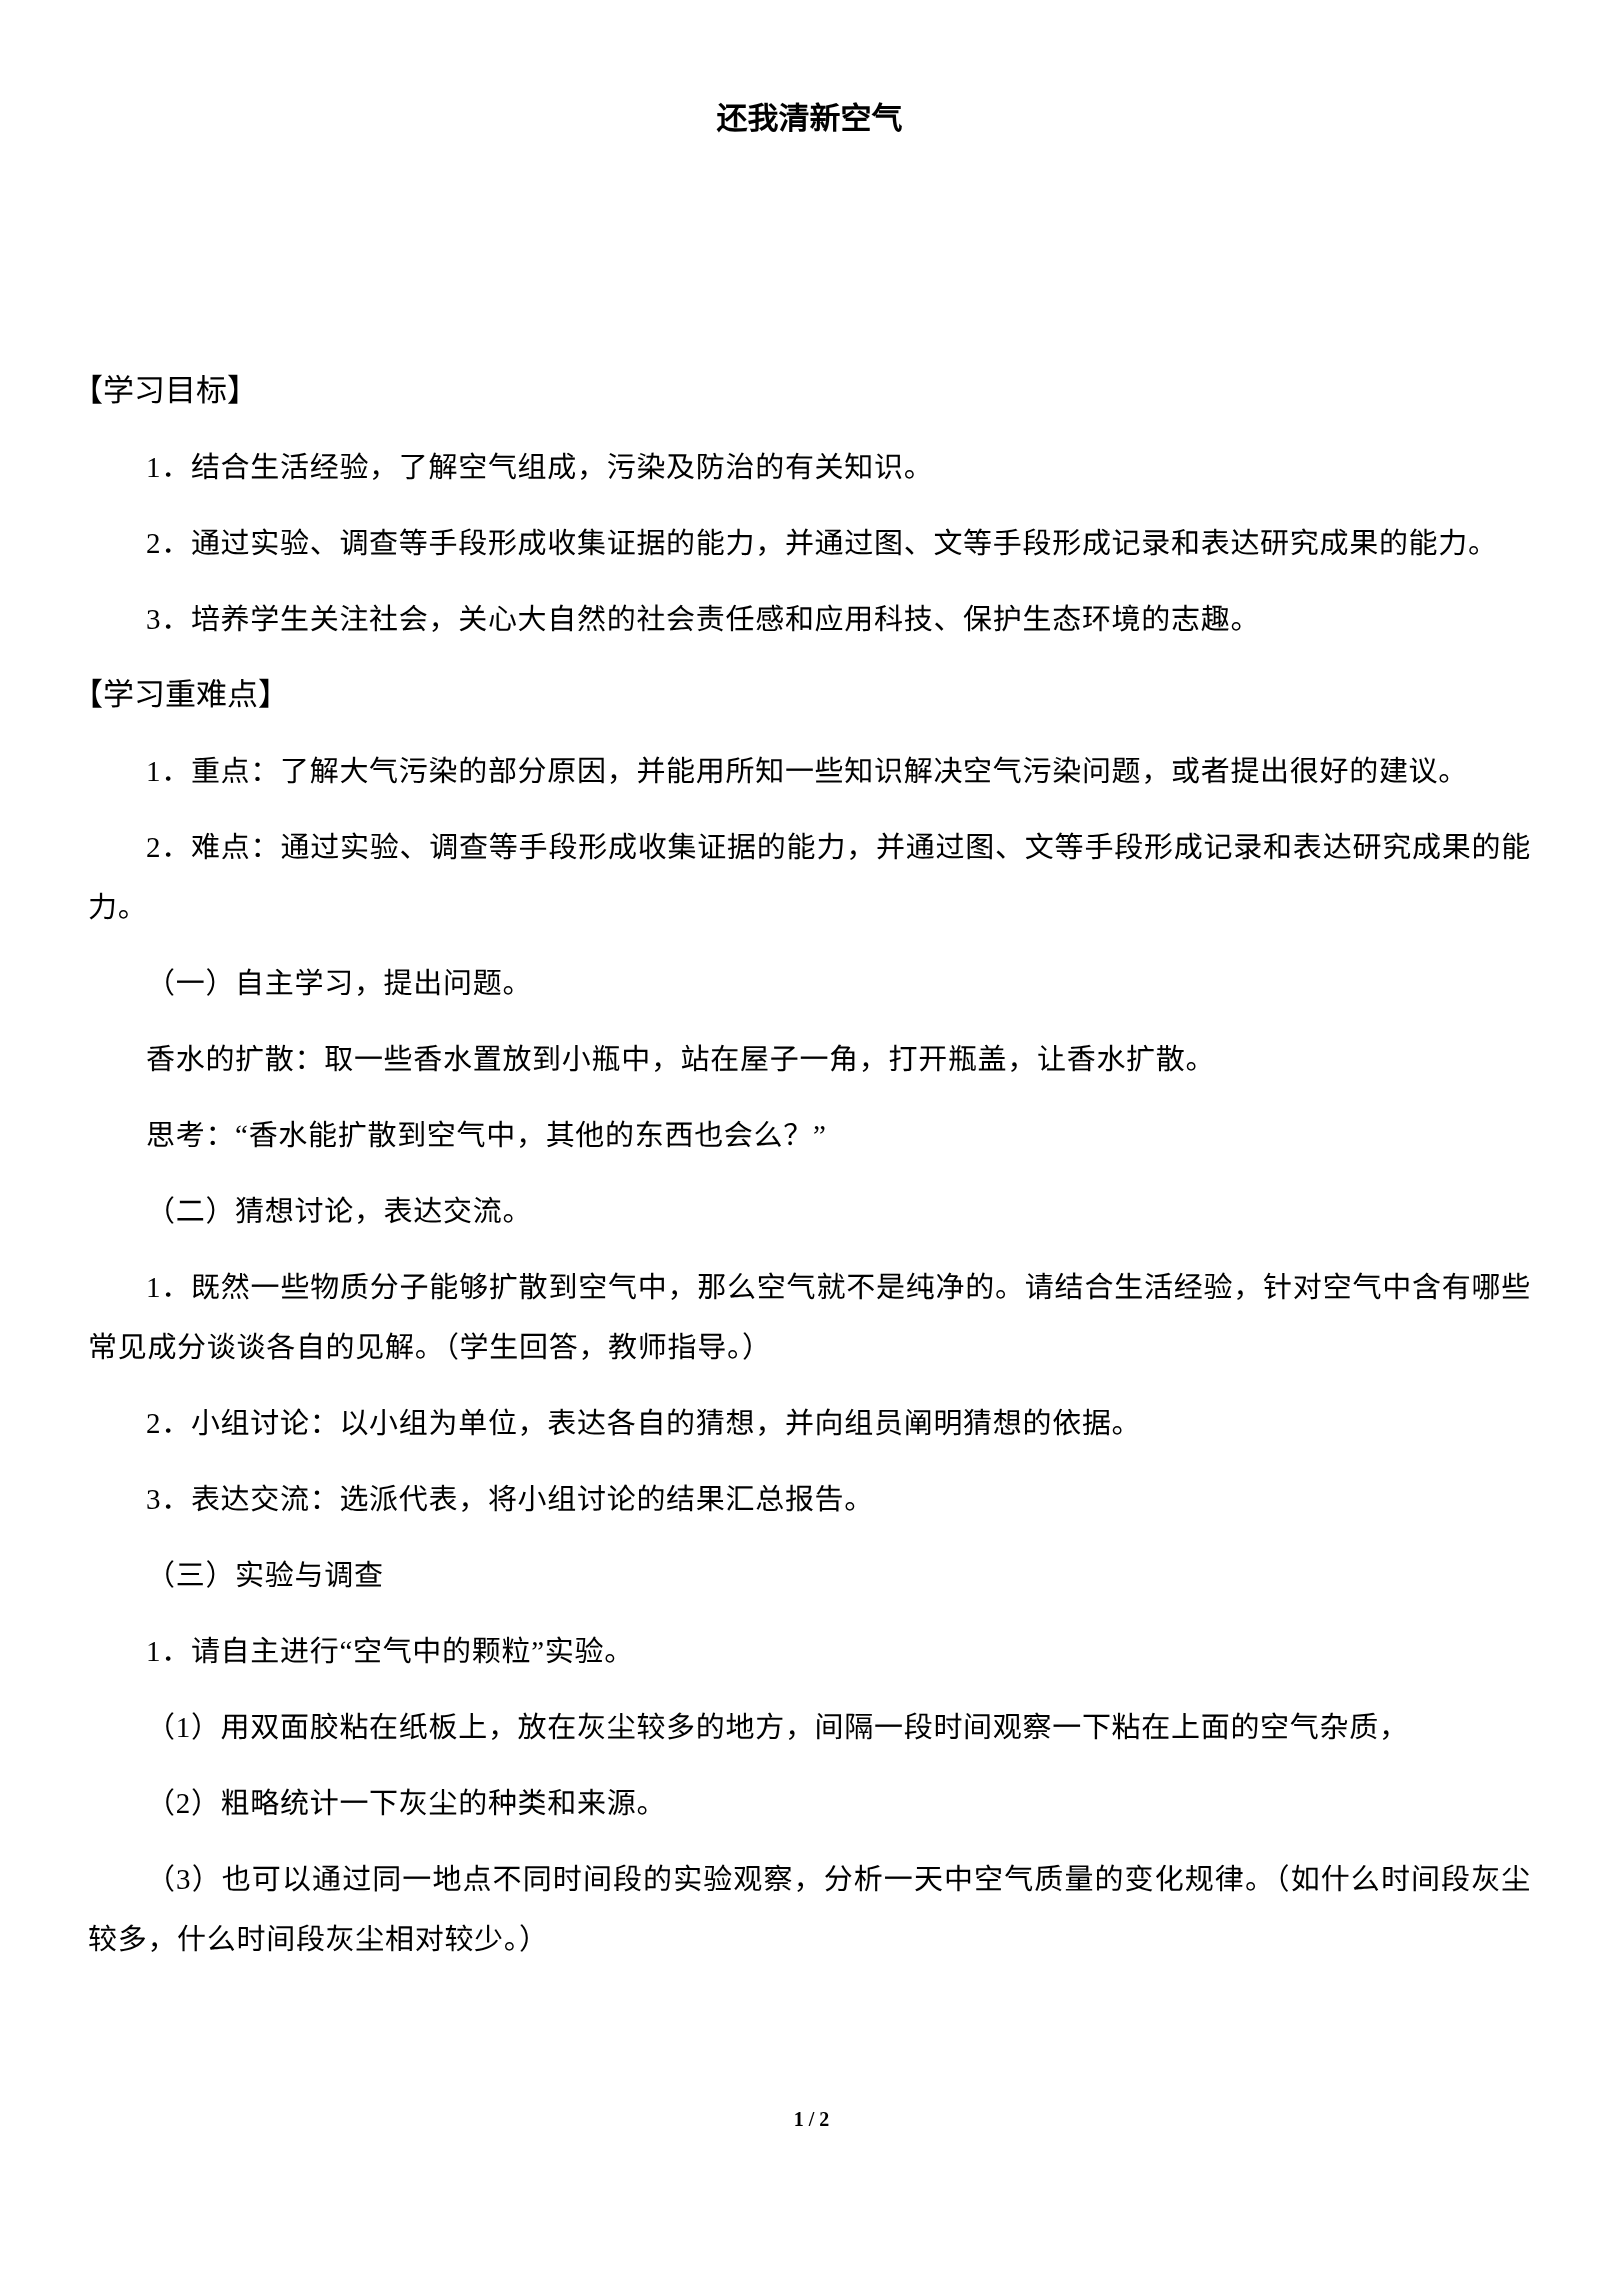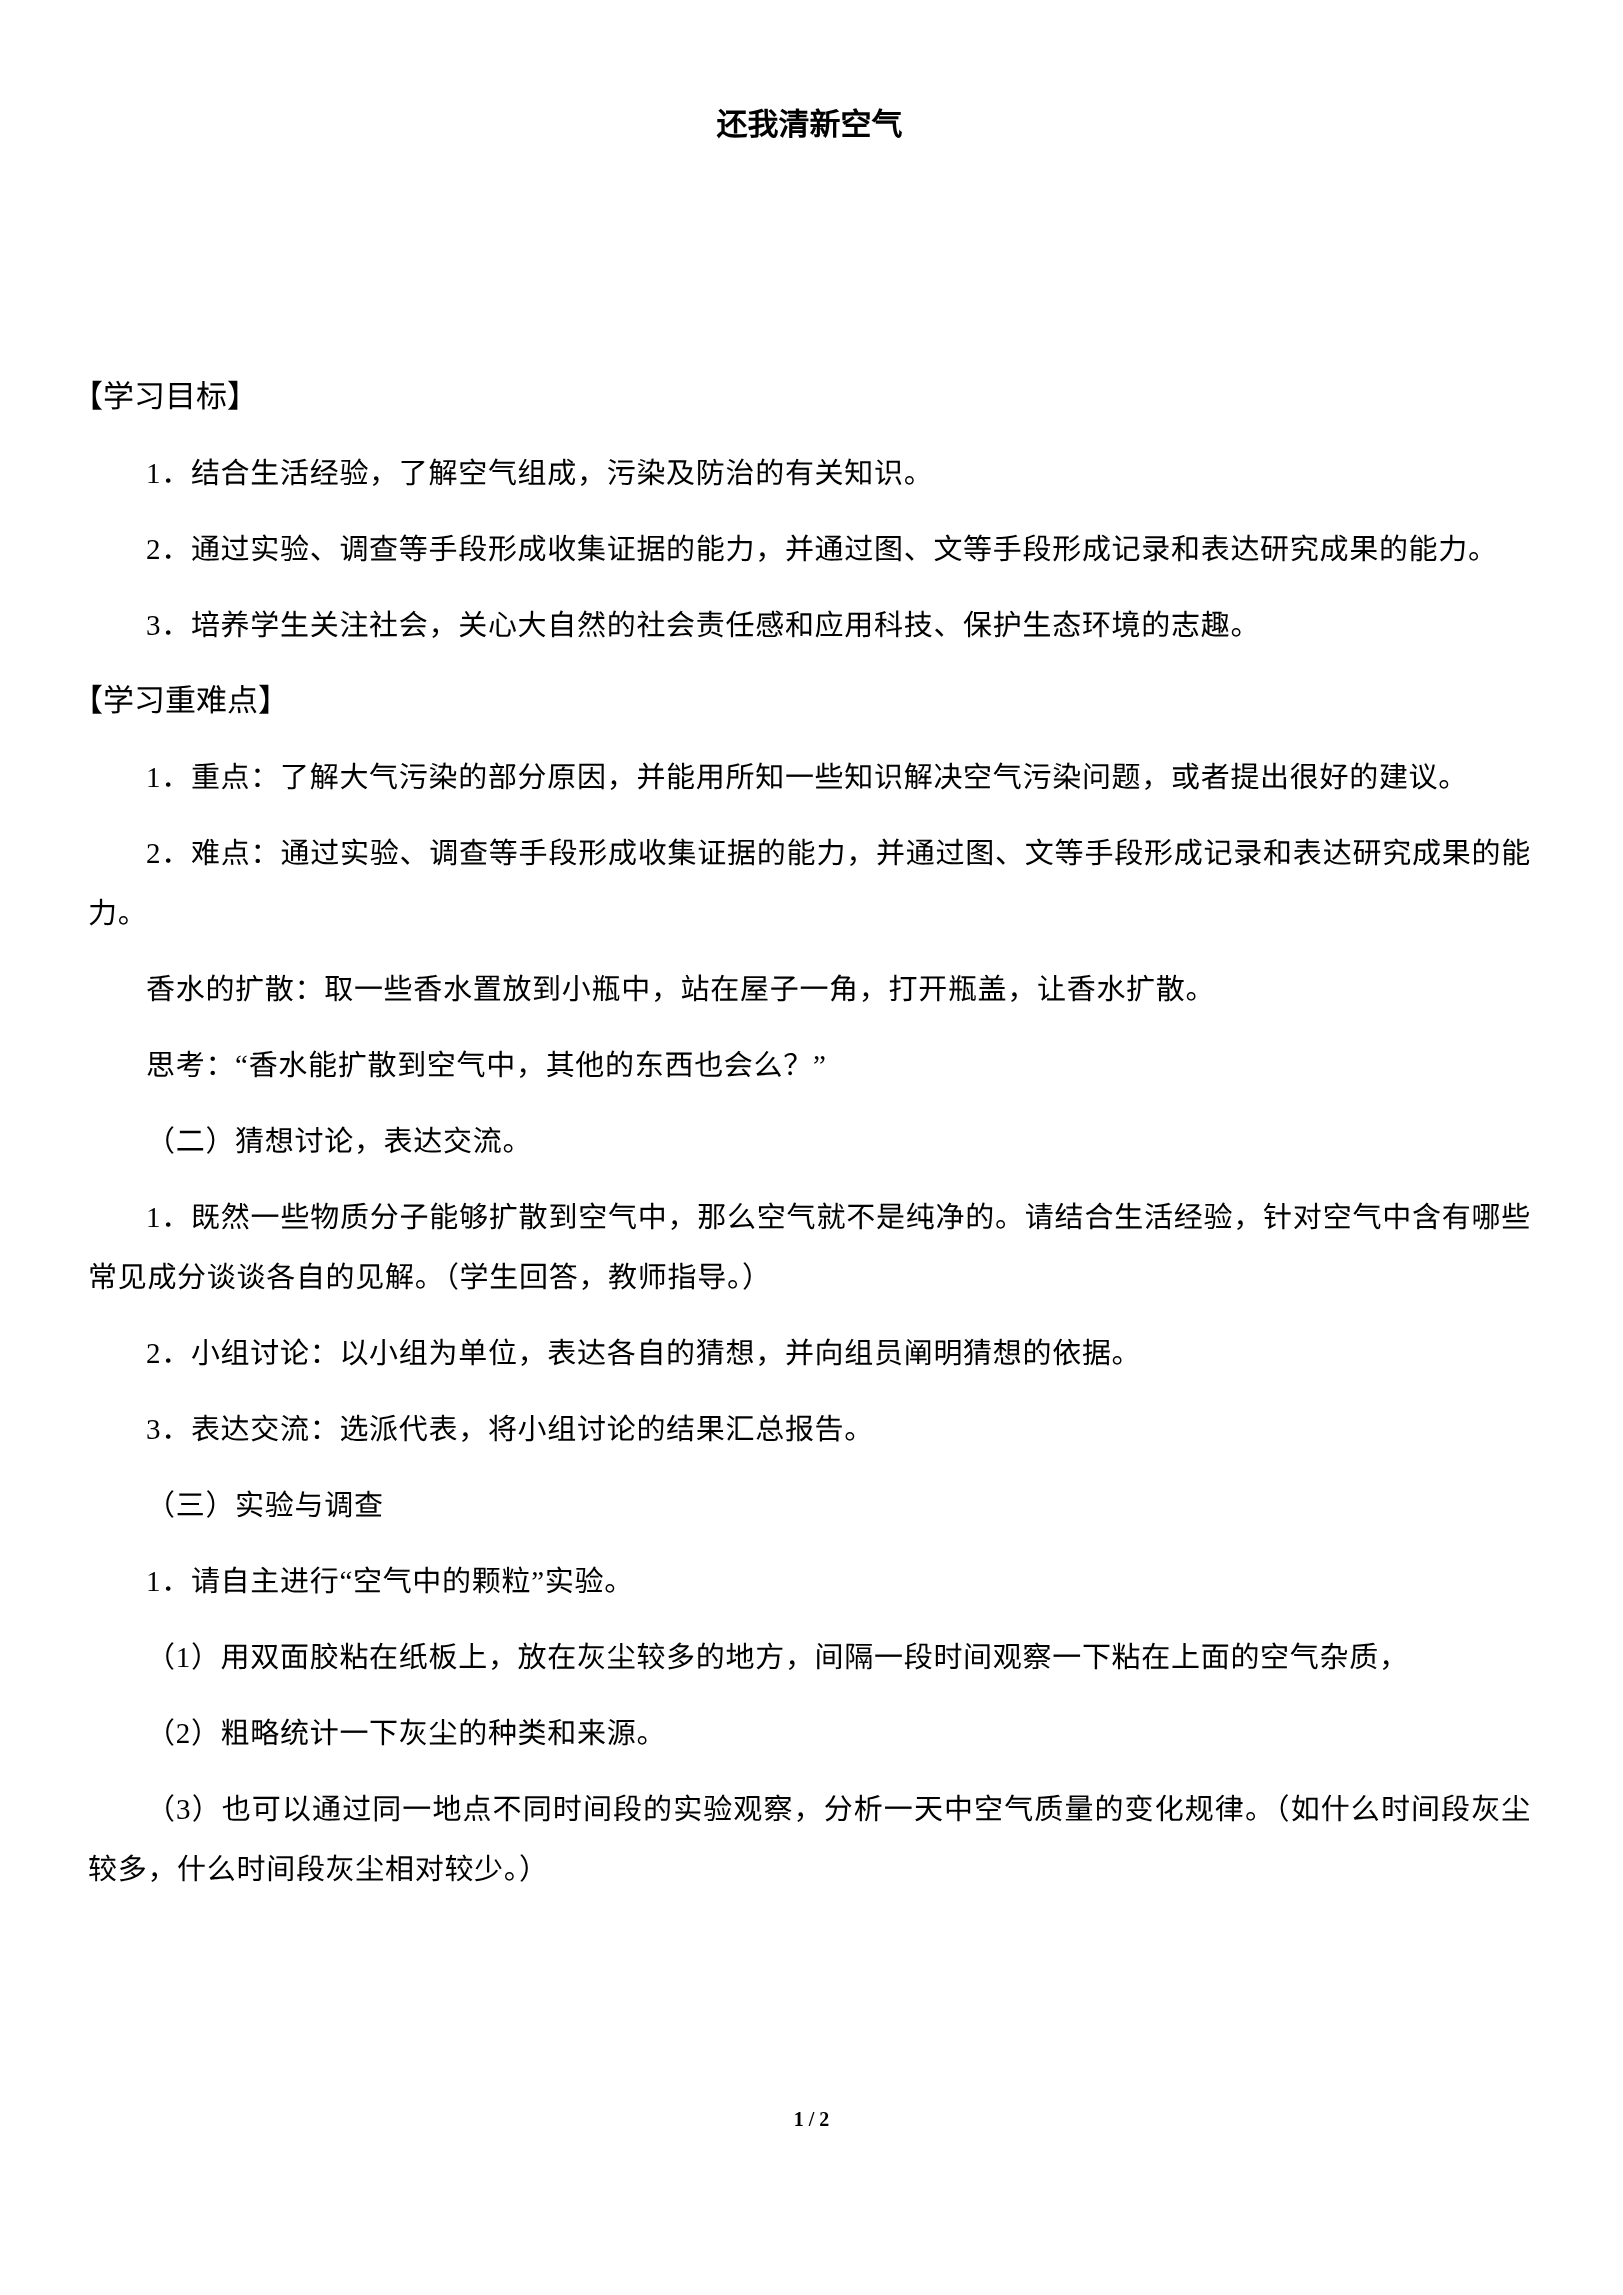--- a/index.html
+++ b/index.html
@@ -17,21 +17,21 @@
     color: #000000;
     font-family: "Liberation Serif", "DejaVu Serif", serif;
     padding: 95px 76px 0 72px;
     overflow: hidden;
   }
   .doc-title {
     font-size: 31px;
     font-weight: 700;
     line-height: 48px;
     text-align: center;
-    margin: 6px 0 218px 0;
+    margin: 0 0 218px 0;
   }
   .sec-heading {
     font-size: 31px;
     font-weight: 400;
     line-height: 60px;
     margin: 13.6px 0 8.2px 0;
     text-indent: 0;
   }
   .para {
     font-size: 29px;
@@ -61,20 +61,21 @@
 
   <h2 class="sec-heading">【学习目标】</h2>
   <p class="para">1．结合生活经验，了解空气组成，污染及防治的有关知识。</p>
   <p class="para">2．通过实验、调查等手段形成收集证据的能力，并通过图、文等手段形成记录和表达研究成果的能力。</p>
   <p class="para">3．培养学生关注社会，关心大自然的社会责任感和应用科技、保护生态环境的志趣。</p>
 
   <h2 class="sec-heading">【学习重难点】</h2>
   <p class="para">1．重点：了解大气污染的部分原因，并能用所知一些知识解决空气污染问题，或者提出很好的建议。</p>
   <p class="para">2．难点：通过实验、调查等手段形成收集证据的能力，并通过图、文等手段形成记录和表达研究成果的能力。</p>
 
+  <p class="para">（一）自主学习，提出问题。</p>
   <p class="para">香水的扩散：取一些香水置放到小瓶中，站在屋子一角，打开瓶盖，让香水扩散。</p>
   <p class="para">思考：“香水能扩散到空气中，其他的东西也会么？”</p>
   <p class="para">（二）猜想讨论，表达交流。</p>
   <p class="para">1．既然一些物质分子能够扩散到空气中，那么空气就不是纯净的。请结合生活经验，针对空气中含有哪些常见成分谈谈各自的见解。（学生回答，教师指导。）</p>
   <p class="para">2．小组讨论：以小组为单位，表达各自的猜想，并向组员阐明猜想的依据。</p>
   <p class="para">3．表达交流：选派代表，将小组讨论的结果汇总报告。</p>
   <p class="para">（三）实验与调查</p>
   <p class="para">1．请自主进行“空气中的颗粒”实验。</p>
   <p class="para">（1）用双面胶粘在纸板上，放在灰尘较多的地方，间隔一段时间观察一下粘在上面的空气杂质，</p>
   <p class="para">（2）粗略统计一下灰尘的种类和来源。</p>

